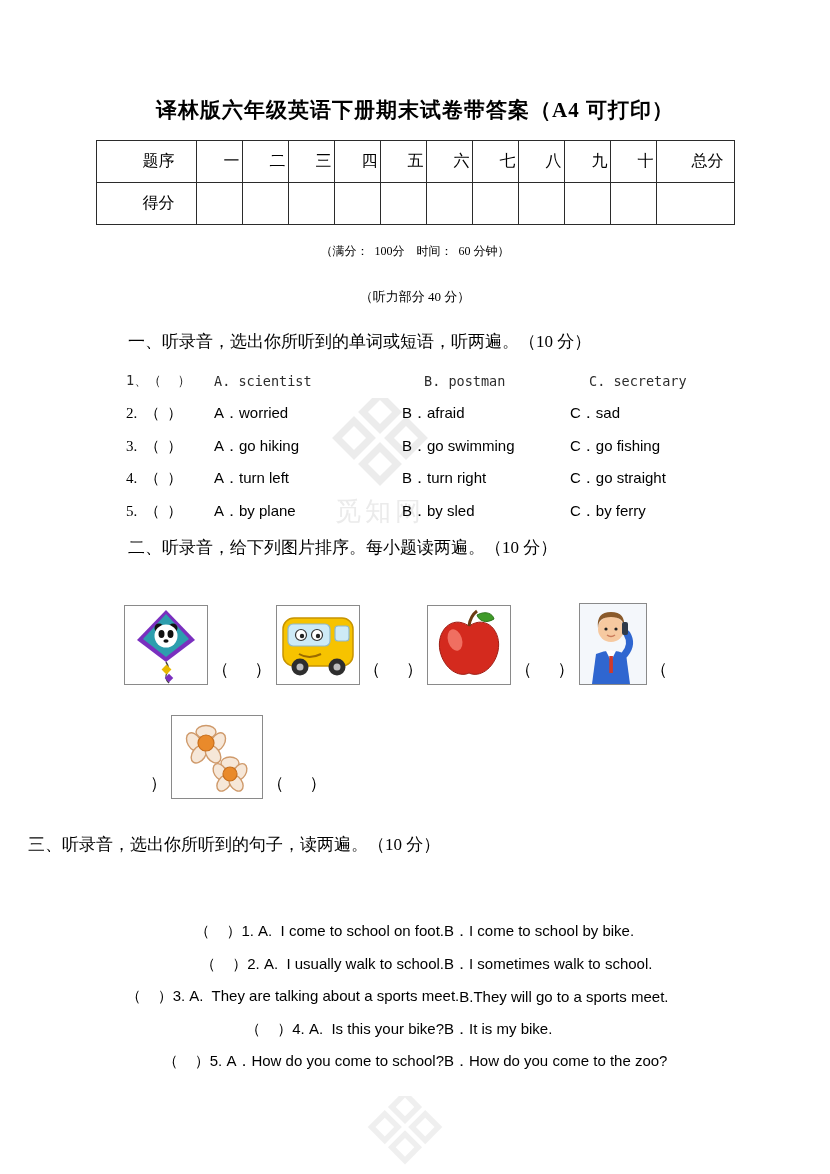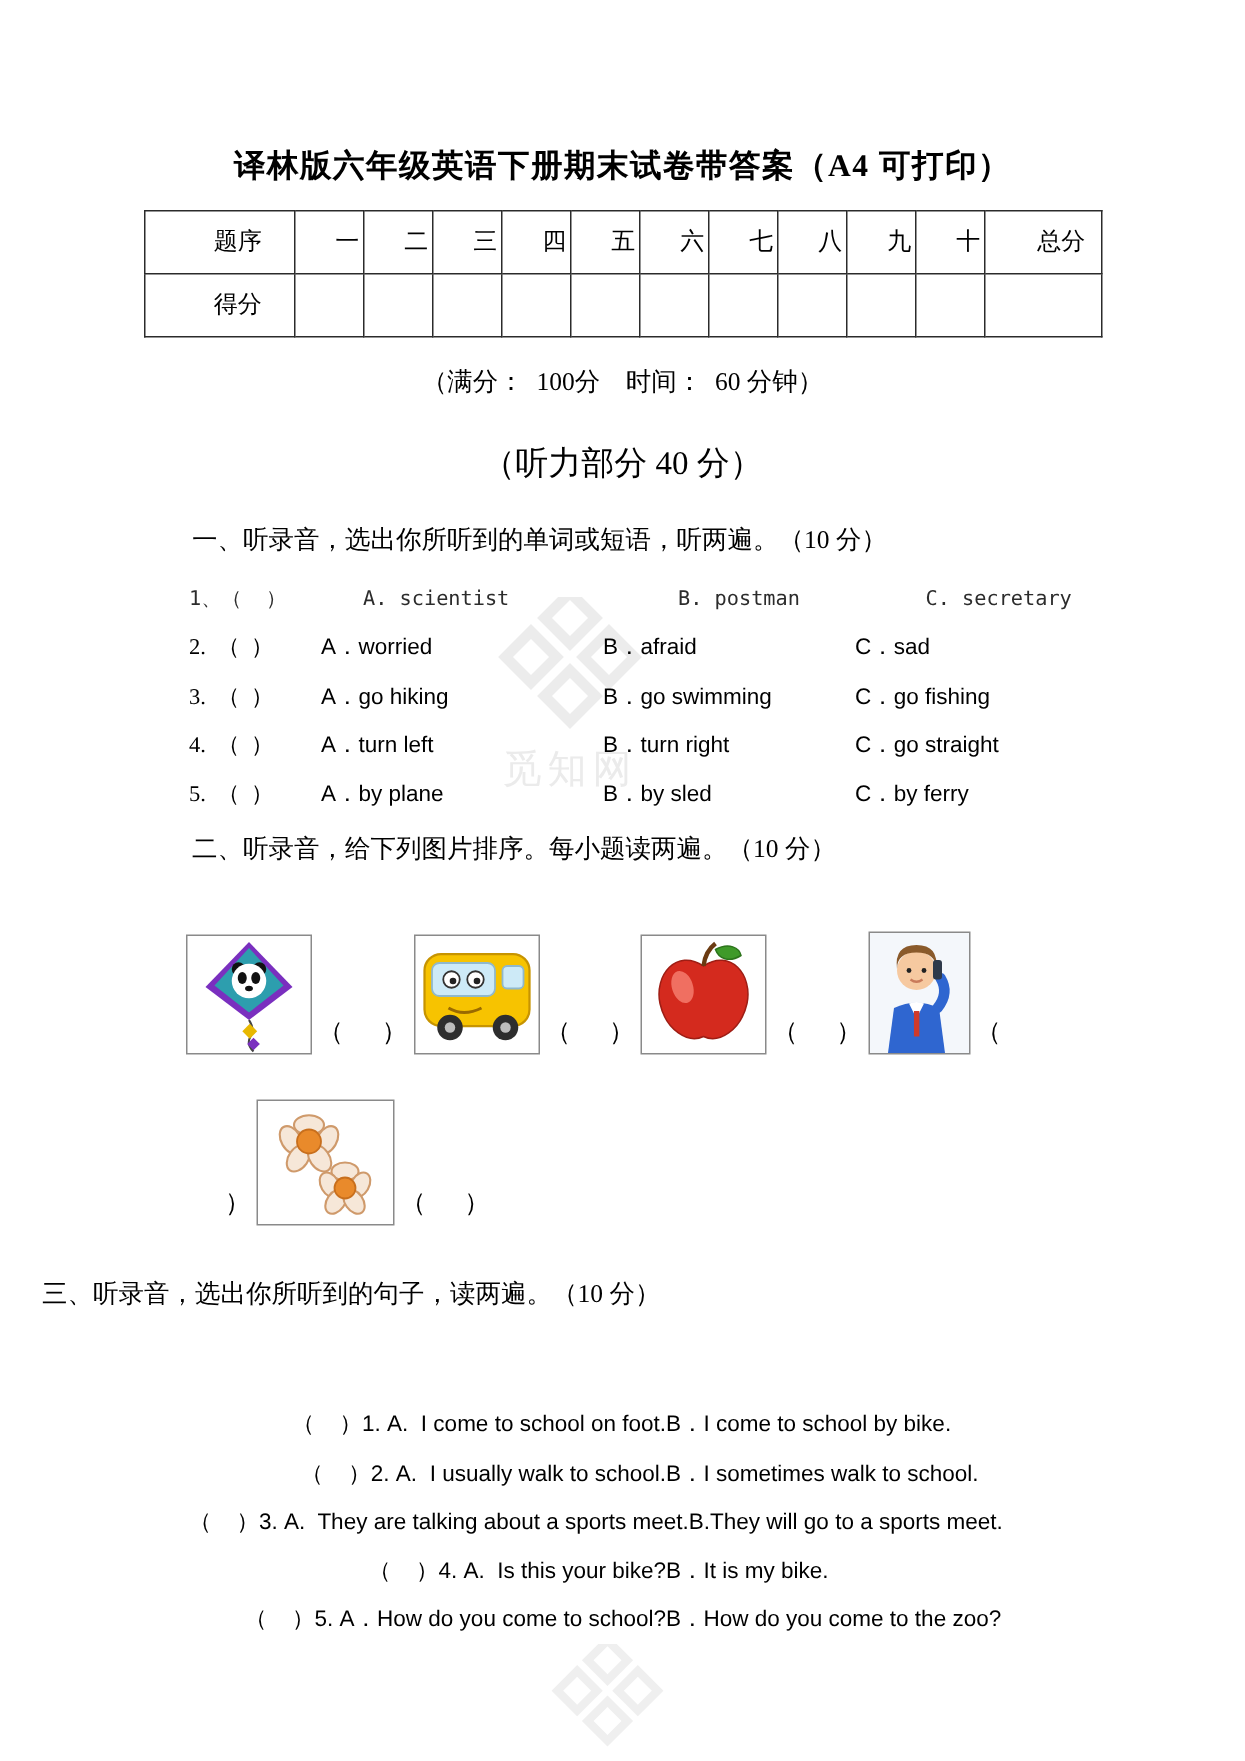--- a/index.html
+++ b/index.html
@@ -11,34 +11,34 @@
   .page { position:relative; width:830px; height:1174px; overflow:hidden; background:#fff; }
 
   .title { text-align:center; padding-top:96px; font-size:21px; font-weight:bold; letter-spacing:1px; }
 
   .score-table { border-collapse:collapse; margin:16px auto 0; }
   .score-table td { border:1px solid #2b2b2b; height:42px; text-align:center; font-size:16px; background:#fff;padding-left:25px; }
   .score-table td.lbl { width:100px; }
   .score-table td.num { width:46px; }
   .score-table td.total { width:78px; }
 
-  .meta { text-align:center; margin-top:18px; font-size:17px; white-space:pre; }
-  .part-header { text-align:center; margin-top:28px; font-size:22px; }
+  .meta { text-align:center; margin-top:18px; font-size:12px; white-space:pre; }
+  .part-header { text-align:center; margin-top:28px; font-size:13px; }
 
   .sec-title { margin:24px 0 0 128px; font-size:17px; }
 
   .s1-items { margin:12px 0 0 126px; }
   .s1-row { display:flex; height:32.5px; align-items:center; font-family:"Liberation Sans", sans-serif; font-size:15px; }
   .s1-row span { white-space:pre; }
   .s1-row .pre { width:88px; font-family:"Liberation Serif", serif; }
   .s1-row .oa { width:188px; }
   .s1-row .ob { width:168px; }
   .s1-row.mono { font-family:"DejaVu Sans Mono", monospace; font-size:13.5px; color:#2c2c2c; }
   .s1-row.mono .pre { font-family:"DejaVu Sans Mono", monospace; width:88px; }
-  .s1-row.mono .oa { width:210px;margin-left:28px; }
+  .s1-row.mono .oa { width:210px; }
   .s1-row.mono .ob { width:165px; }
 
   .sec-title.s2 { margin-top:8px; }
 
   .img-row { display:flex; align-items:flex-end; margin:44px 0 0 124px; }
   .img-row2 { display:flex; align-items:flex-end; margin:30px 0 0 146px; }
   .img-box { border:1px solid #8a8a8a; background:#fff; flex:0 0 auto; overflow:hidden; }
   .img-box svg { display:block; }
   .bracket { font-size:17px; padding:0 4px 4px 4px; white-space:pre; flex:0 0 auto; }
 

